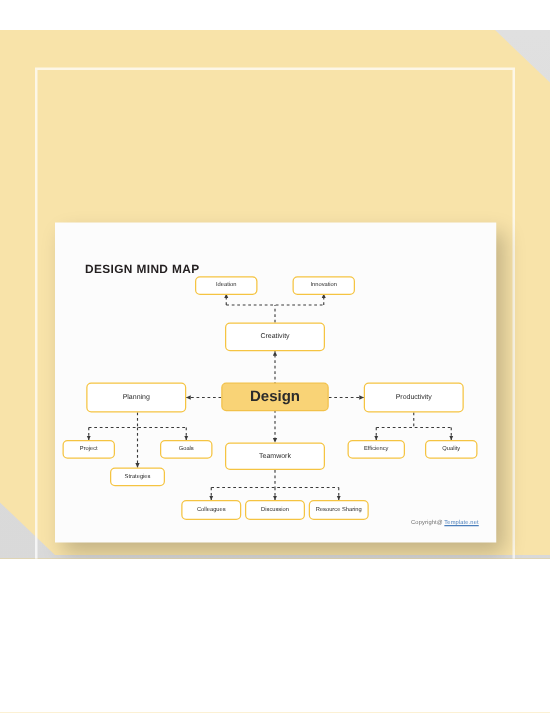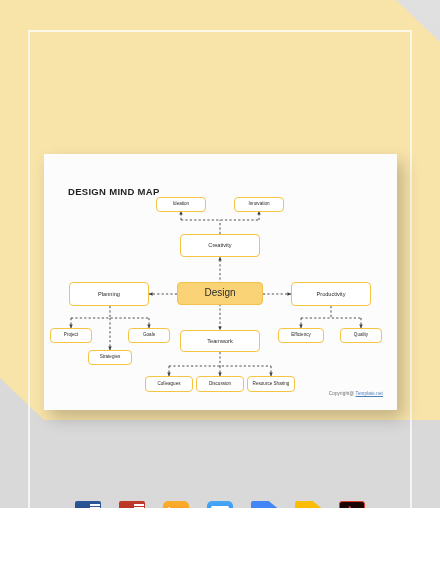--- a/index.html
+++ b/index.html
@@ -7,23 +7,24 @@
   html, body {
     width: 440px;
     height: 570px;
     overflow: hidden;
     font-family: "Liberation Sans", sans-serif;
   }
 
   #stage {
     position: relative;
     width: 440px;
-    height: 508px;
+    height: 423px;
     background: #eab308;
     overflow: hidden;
+    margin-top: 24px;
   }
 
   
   .yellow-bg {
     position: absolute;
     left: 0;
     top: 0;
     width: 440px;
     height: 420px;
     background: #f8e3a9;
@@ -106,22 +107,22 @@
     align-items: center;
     justify-content: center;
     text-align: center;
     color: #2b2b2b;
     line-height: 1.08;
     z-index: 6;
   }
   .node.leaf  { font-size: 4.6px; }
   .node.mid   { font-size: 5.6px; }
   .node.root  {
-    font-size: 10px;
-    font-weight: 400;
+    font-size: 12px;
+    font-weight: 700;
     background: #f9d376;
     border-color: #f2c14a;
   }
 
   
   .apps {
     position: absolute;
     left: 0;
     top: 494px;
     width: 440px;

